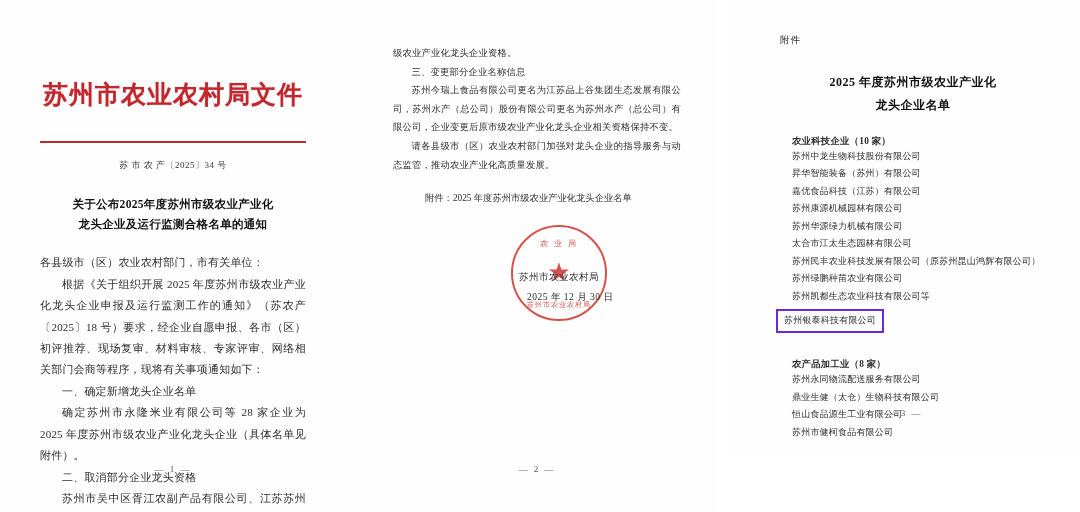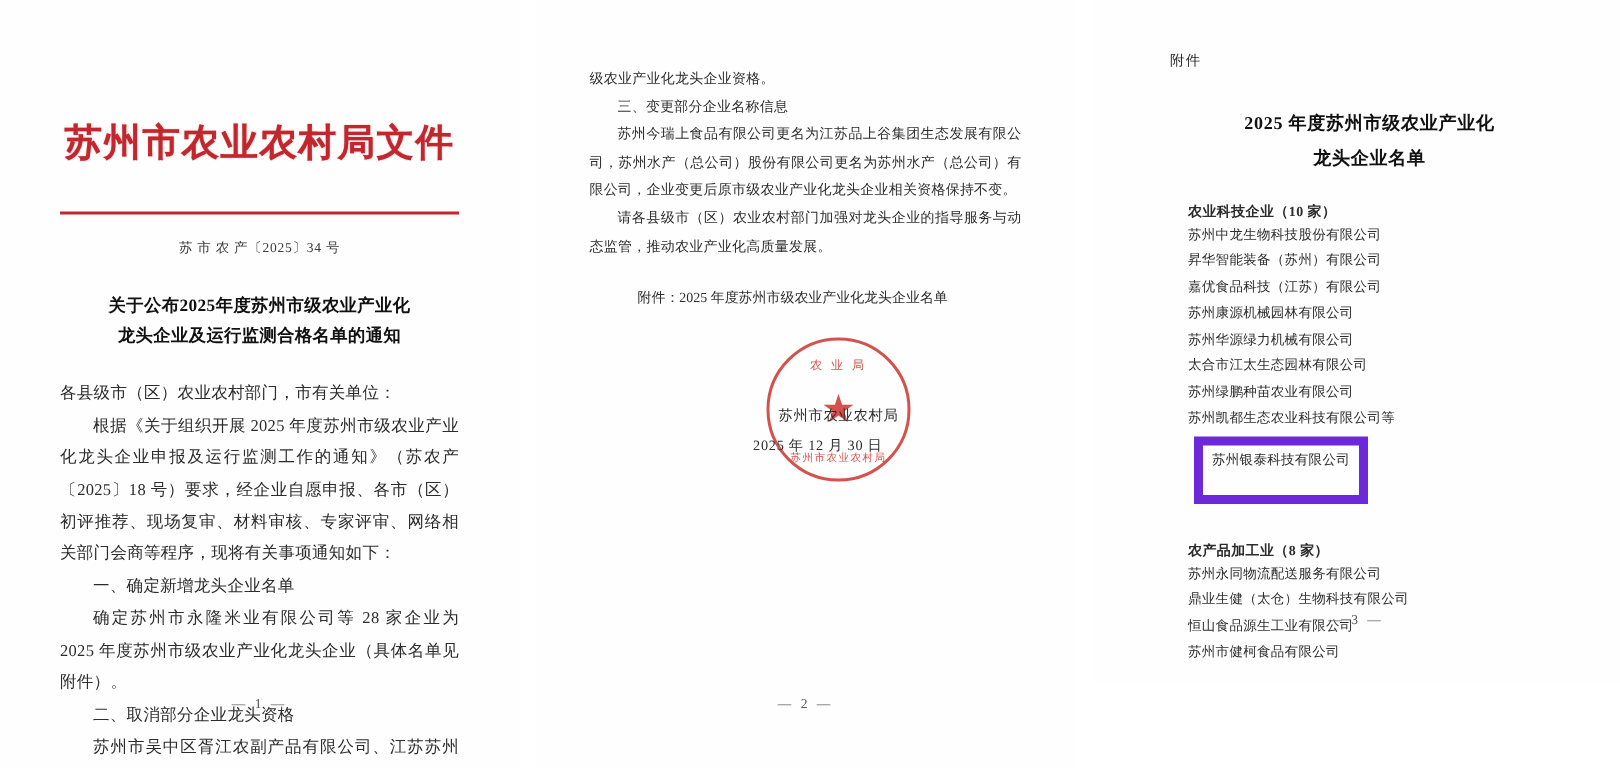--- a/index.html
+++ b/index.html
@@ -161,21 +161,21 @@
   .sign-org {
     position: absolute;
     left: 126px;
     top: 50px;
     font-size: 9.5px;
     color: #2c2c2c;
     letter-spacing: 0.5px;
   }
   .sign-date {
     position: absolute;
-    left: 109px;
+    left: 134px;
     top: 70px;
     font-size: 9.5px;
     color: #2c2c2c;
     letter-spacing: 0.5px;
   }
 
   
   .attach-label {
     font-size: 9.5px;
     color: #2c2c2c;
@@ -205,23 +205,23 @@
   .company {
     font-size: 9px;
     color: #2c2c2c;
     line-height: 1.95;
     margin-left: 16px;
     letter-spacing: 0.2px;
     white-space: nowrap;
   }
   .company.highlight {
     display: inline-block;
-    border: 6px solid #6d28d9;
-    padding: 1px 6px 14px 6px;
-    margin-left: 20px;
+    border: 2px solid #6d28d9;
+    padding: 1px 6px 2px 6px;
+    margin-left: 0;
     margin-top: 3px;
     margin-bottom: 3px;
   }
   .highlight-row {
     margin-left: 0;
   }
 
   
   .page-footer {
     position: absolute;
@@ -292,20 +292,21 @@
     </div>
 
     <div class="group-head">农业科技企业（10 家）</div>
     <div>
       <div class="company">苏州中龙生物科技股份有限公司</div>
       <div class="company">昇华智能装备（苏州）有限公司</div>
       <div class="company">嘉优食品科技（江苏）有限公司</div>
       <div class="company">苏州康源机械园林有限公司</div>
       <div class="company">苏州华源绿力机械有限公司</div>
       <div class="company">太合市江太生态园林有限公司</div>
+      <div class="company">苏州民丰农业科技发展有限公司（原苏州昆山鸿辉有限公司）</div>
       <div class="company">苏州绿鹏种苗农业有限公司</div>
       <div class="company">苏州凯都生态农业科技有限公司等</div>
       <div class="highlight-row">
         <span class="company highlight">苏州银泰科技有限公司</span>
       </div>
     </div>
 
     <div class="group-head second">农产品加工业（8 家）</div>
     <div>
       <div class="company">苏州永同物流配送服务有限公司</div>

